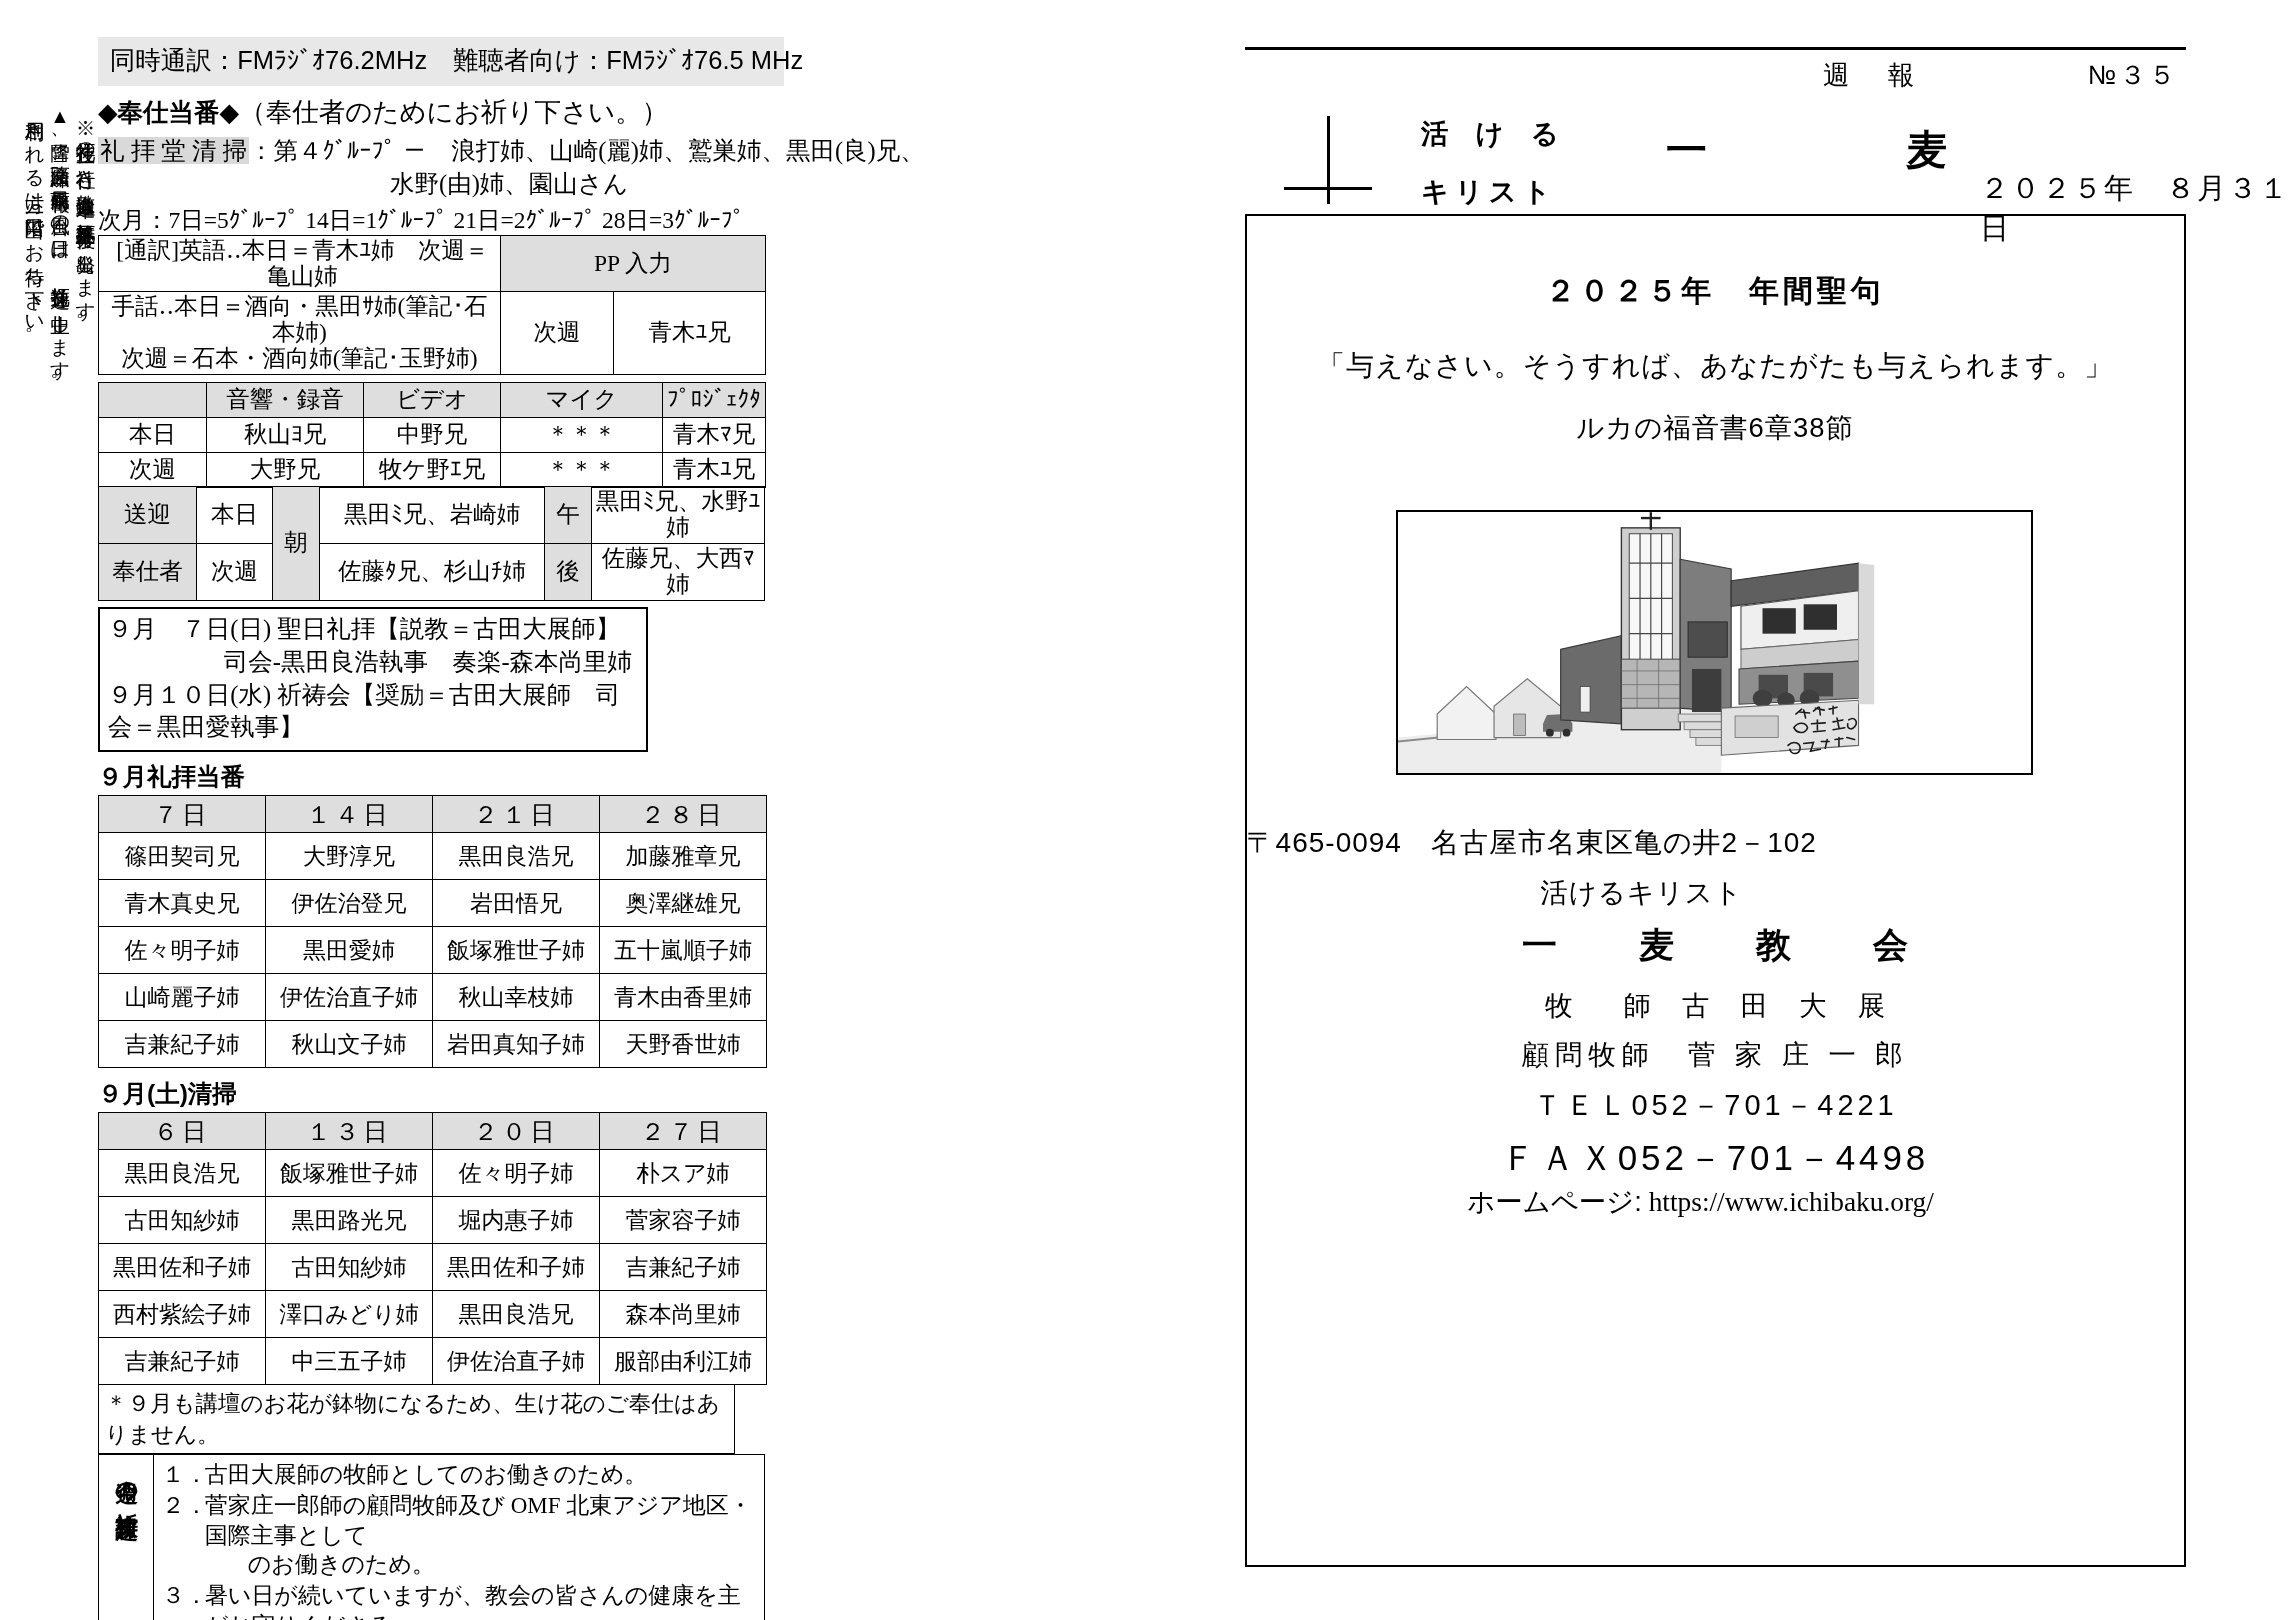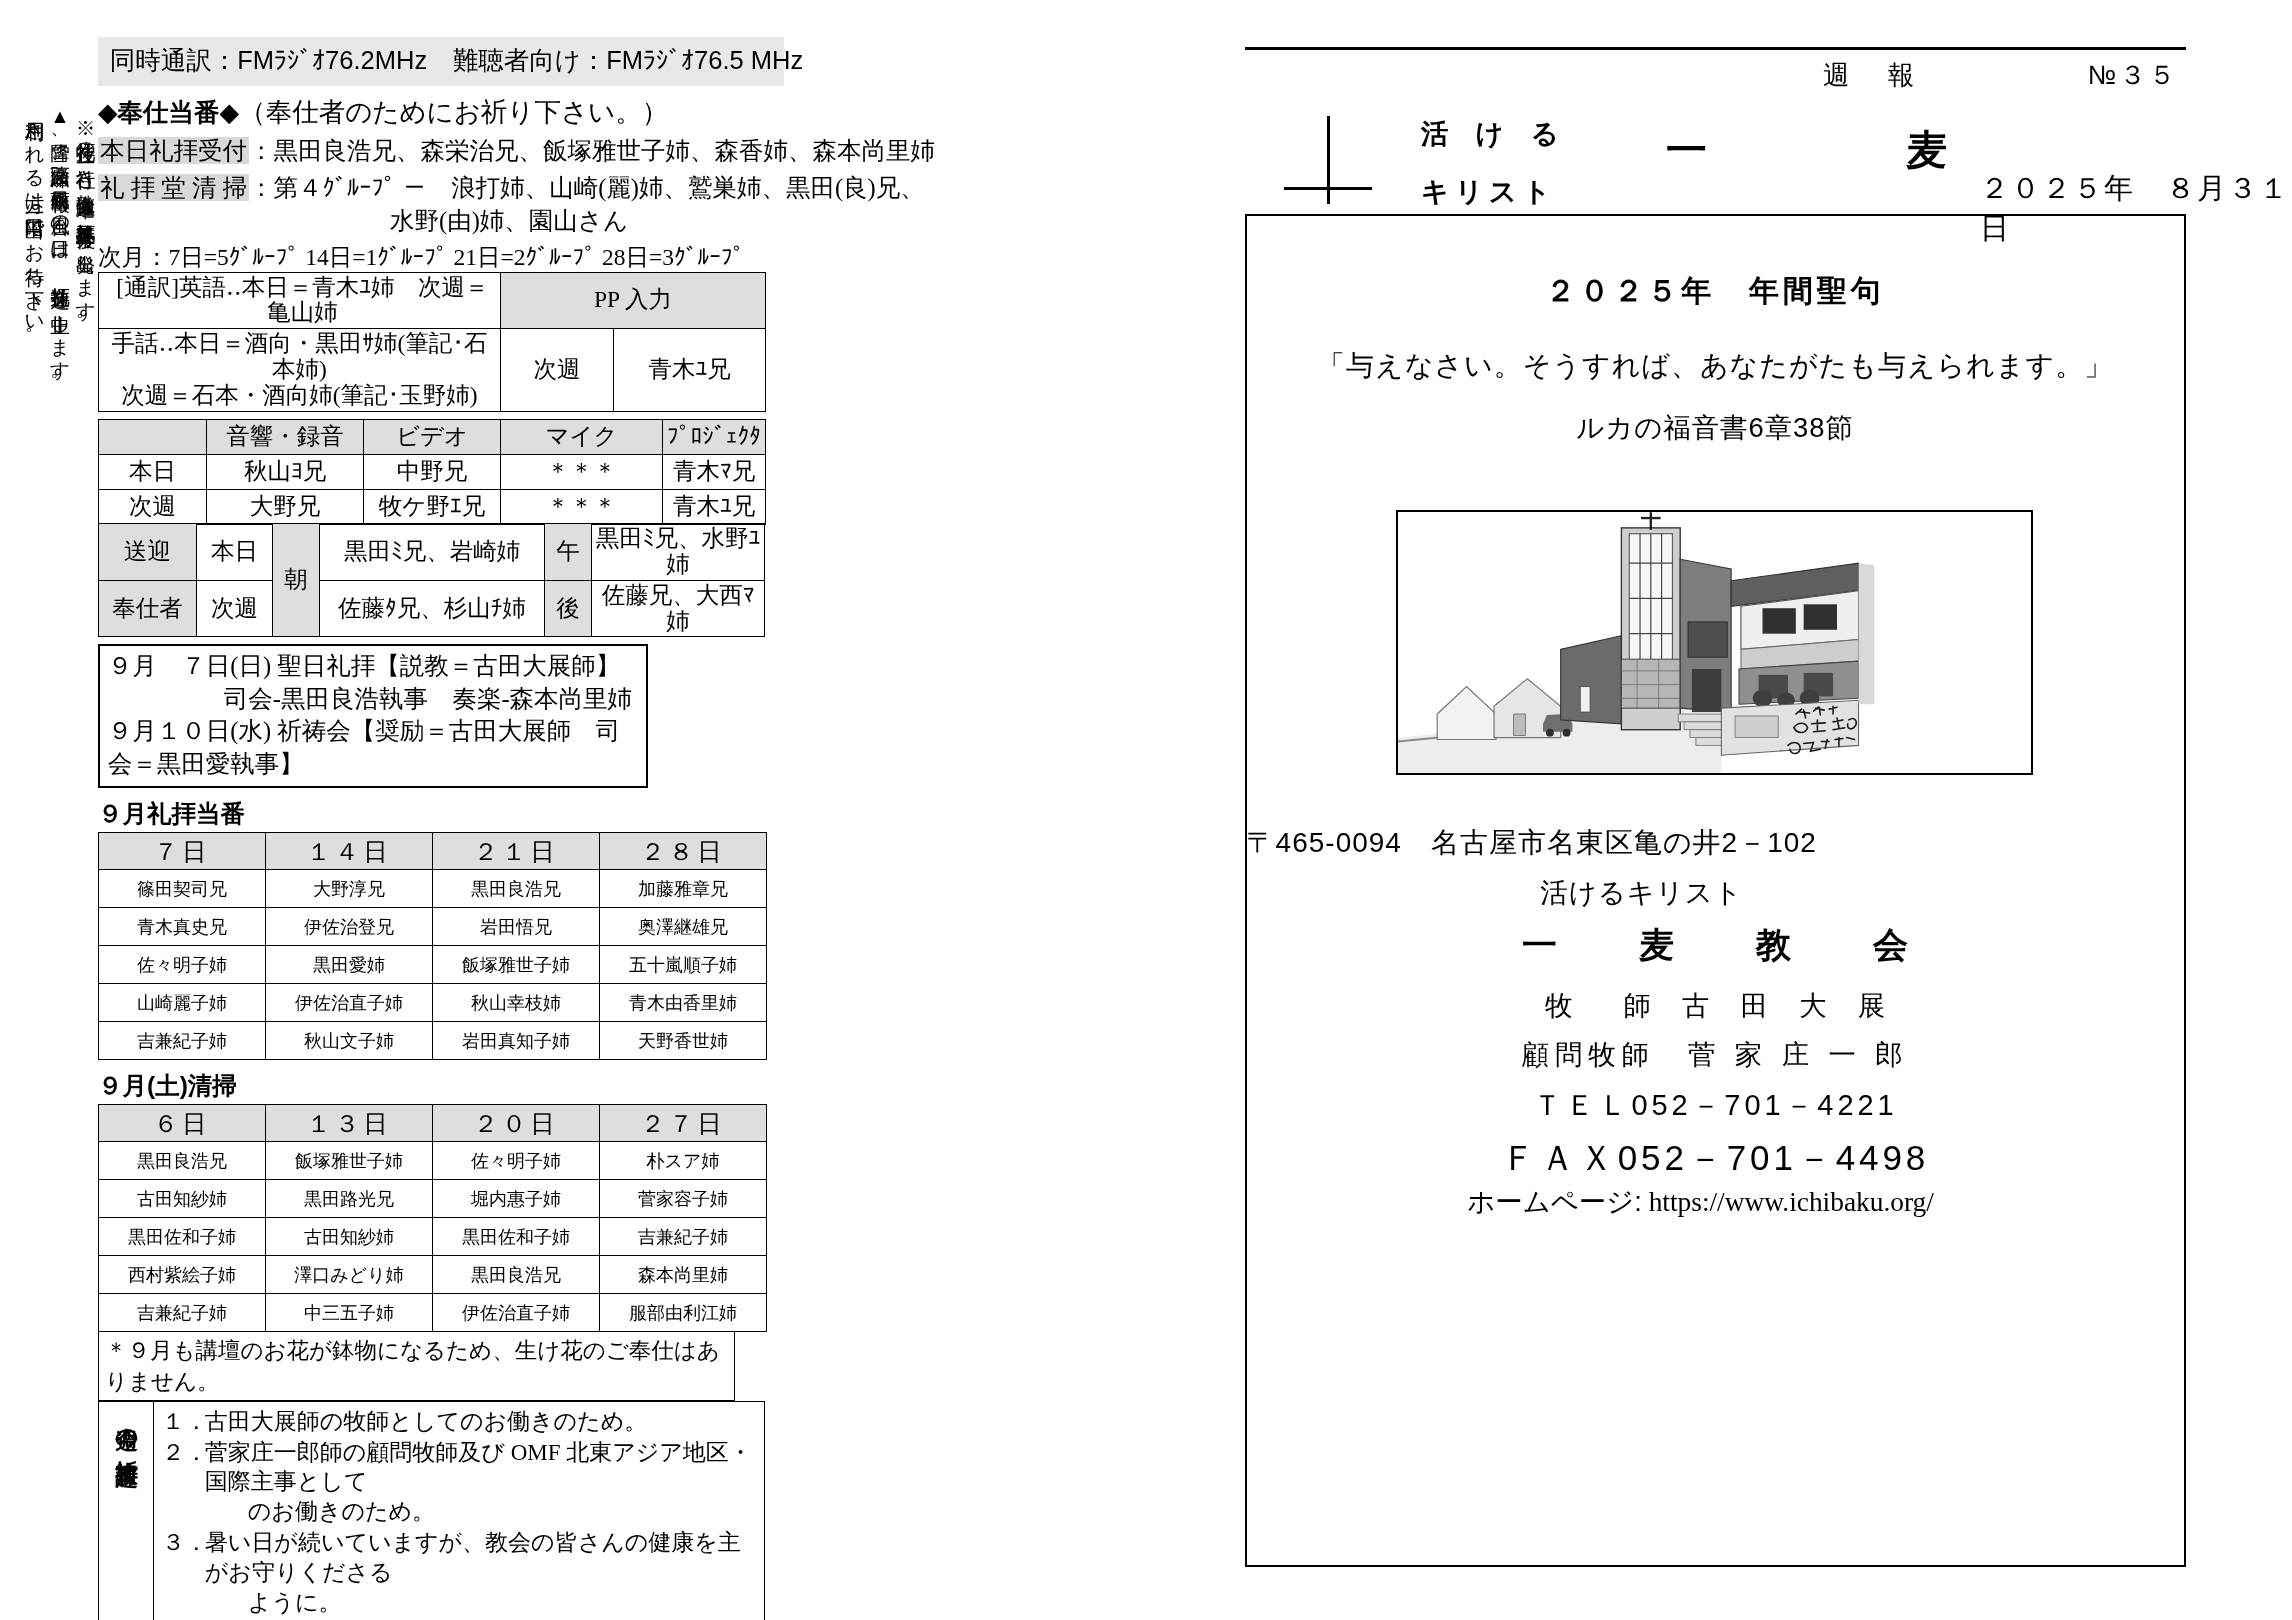--- a/index.html
+++ b/index.html
@@ -78,21 +78,21 @@
     font-weight:bold; font-size:24.5px; margin-top:8.8px; margin-bottom:2px;
   }
 
   table.names { border-collapse:collapse; width:667px; table-layout:fixed; }
   table.names th {
     border:1.6px solid #000; background:#dedede; font-weight:normal;
     font-size:24.5px; height:37px; letter-spacing:3.9px;
     font-family:"Liberation Sans","DejaVu Sans",sans-serif;
   }
   table.names td {
-    border:1.6px solid #000; font-size:18px; height:38px; padding:1px 3.9px;
+    border:1.6px solid #000; font-size:23px; height:47px; padding:1px 3.9px;
     text-align:center;
     margin-top:20px;
   }
   .note-star {
     border:1.6px solid #000; border-top:none; width:637px;
     font-size:22.5px; padding:2.9px 5.9px;
   }
 
   
   table.prayer { border-collapse:collapse; width:667px; margin-top:0px; table-layout:fixed; }
@@ -226,23 +226,20 @@
 利用される方は一階出口でお待ち下さい。</div>
 
     <div class="lcol">
 
       <div class="fm-band">同時通訳：FMﾗｼﾞｵ76.2MHz　難聴者向け：FMﾗｼﾞｵ76.5 MHz</div>
 
       <div class="houshi-line">
         <b>◆奉仕当番◆</b><span>（奉仕者のためにお祈り下さい。）</span>
       </div>
 
-      <div class="recep-row">
-        <span class="lbl">本日礼拝受付</span><span>：黒田良浩兄、森栄治兄、飯塚雅世子姉、森香姉、森本尚里姉</span>
-      </div>
 
       <div class="recep-row">
         <span class="lbl">礼 拝 堂 清 掃</span><span>：第４ｸﾞﾙｰﾌﾟ －　浪打姉、山崎(麗)姉、鷲巣姉、黒田(良)兄、</span>
       </div>
       <div class="cont-line">水野(由)姉、園山さん</div>
 
       <div class="nextmonth">次月：7日=5ｸﾞﾙｰﾌﾟ 14日=1ｸﾞﾙｰﾌﾟ 21日=2ｸﾞﾙｰﾌﾟ 28日=3ｸﾞﾙｰﾌﾟ</div>
 
       <table class="grid" style="margin-top:-1.6px;">
         <colgroup>

